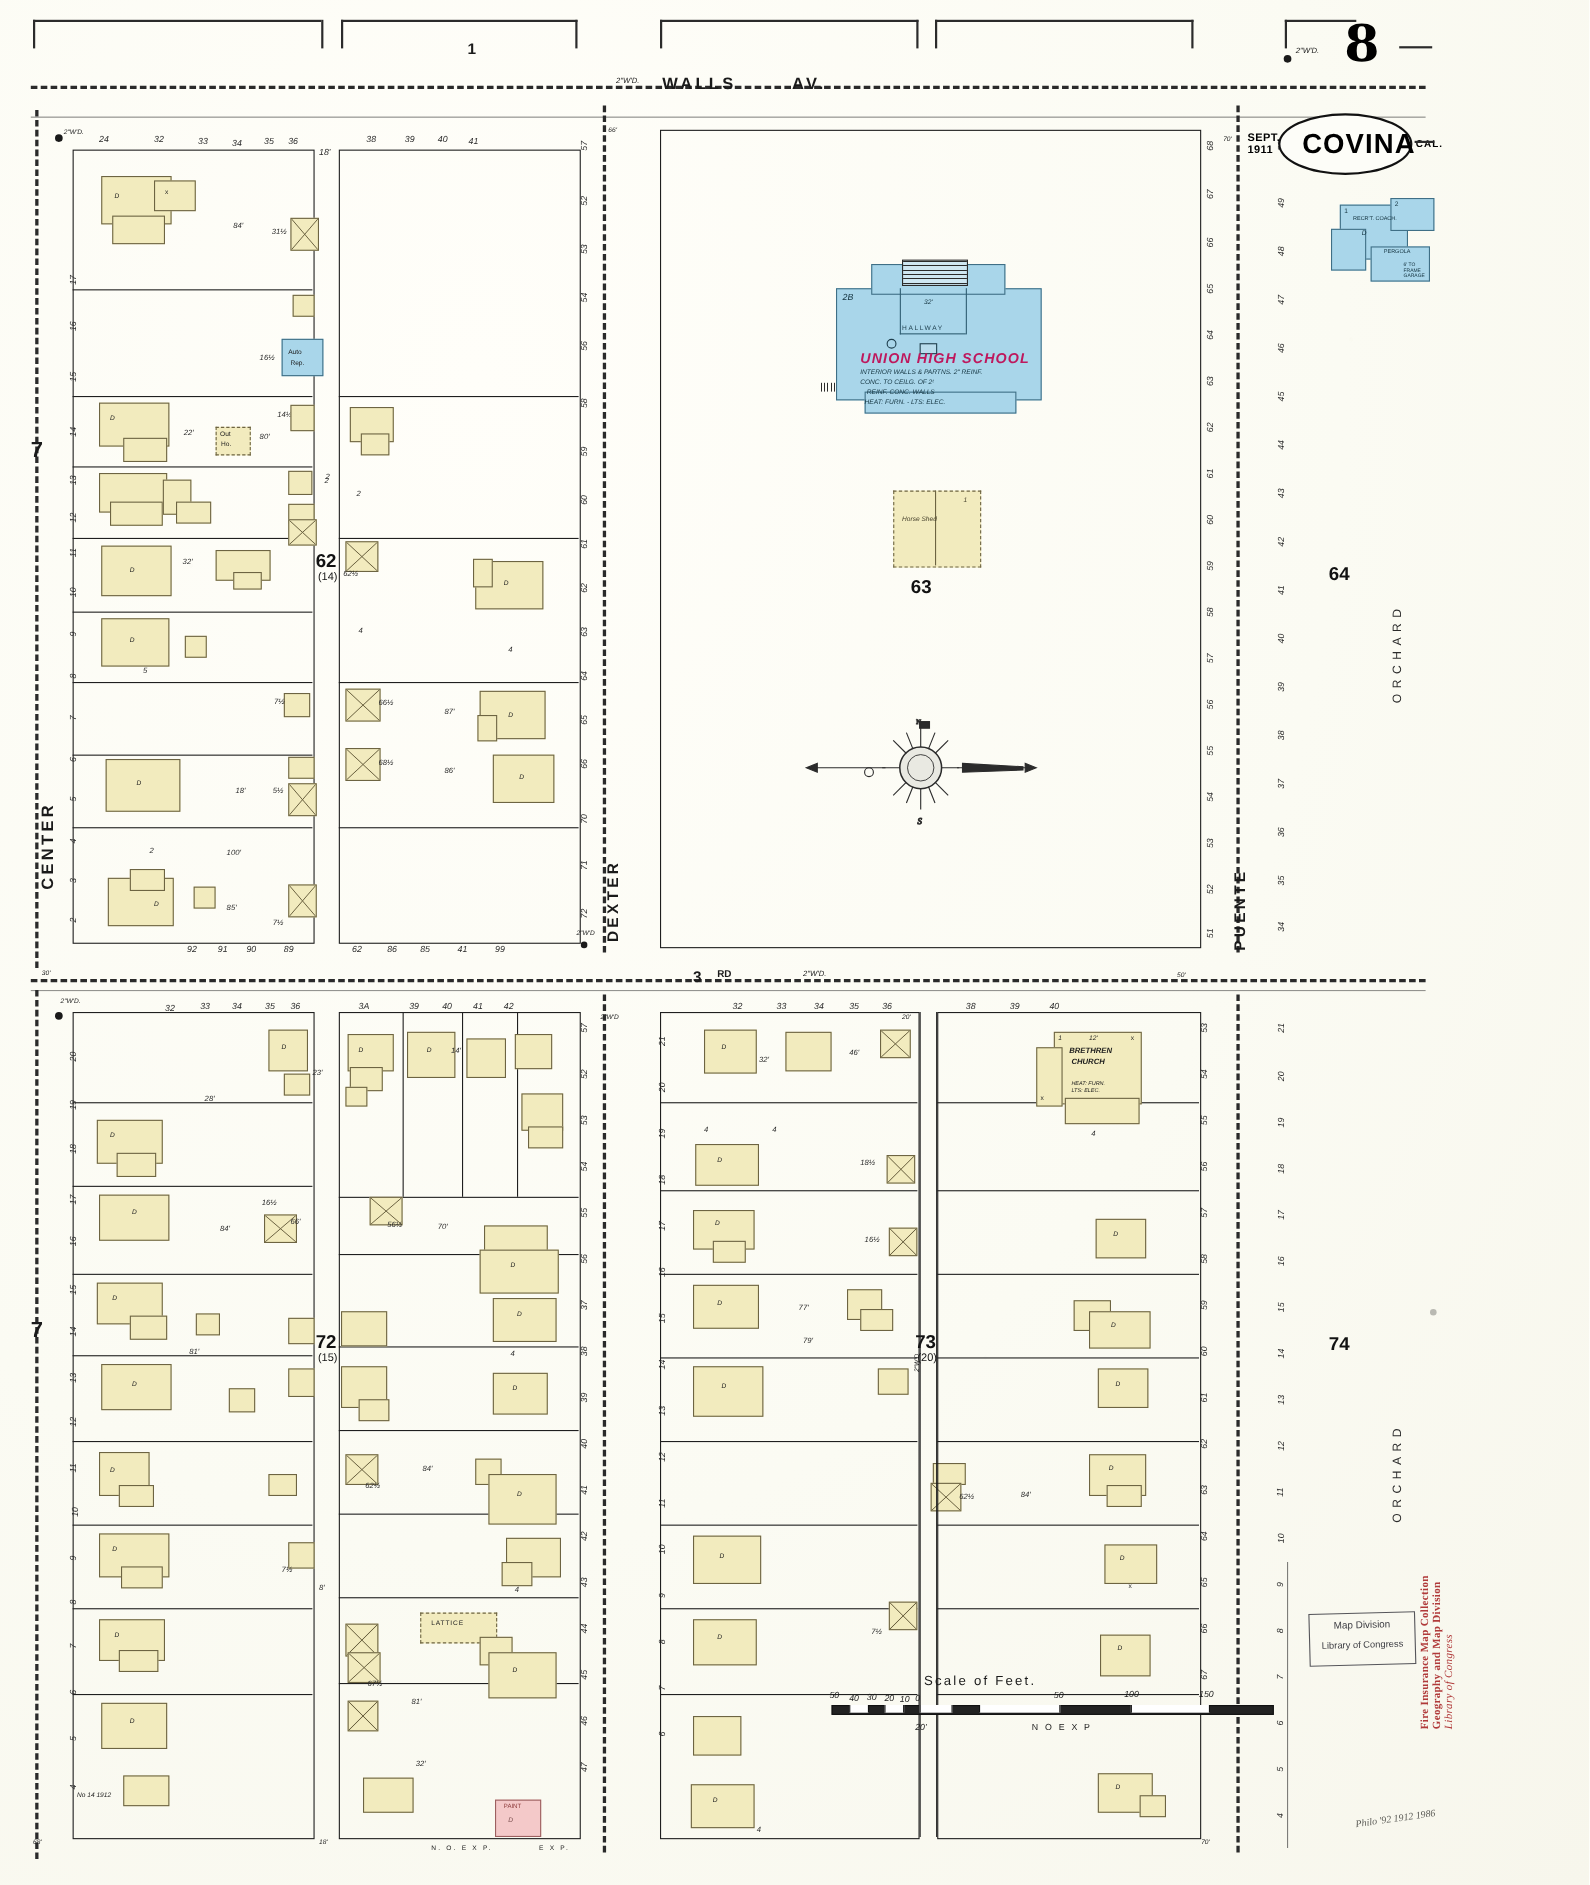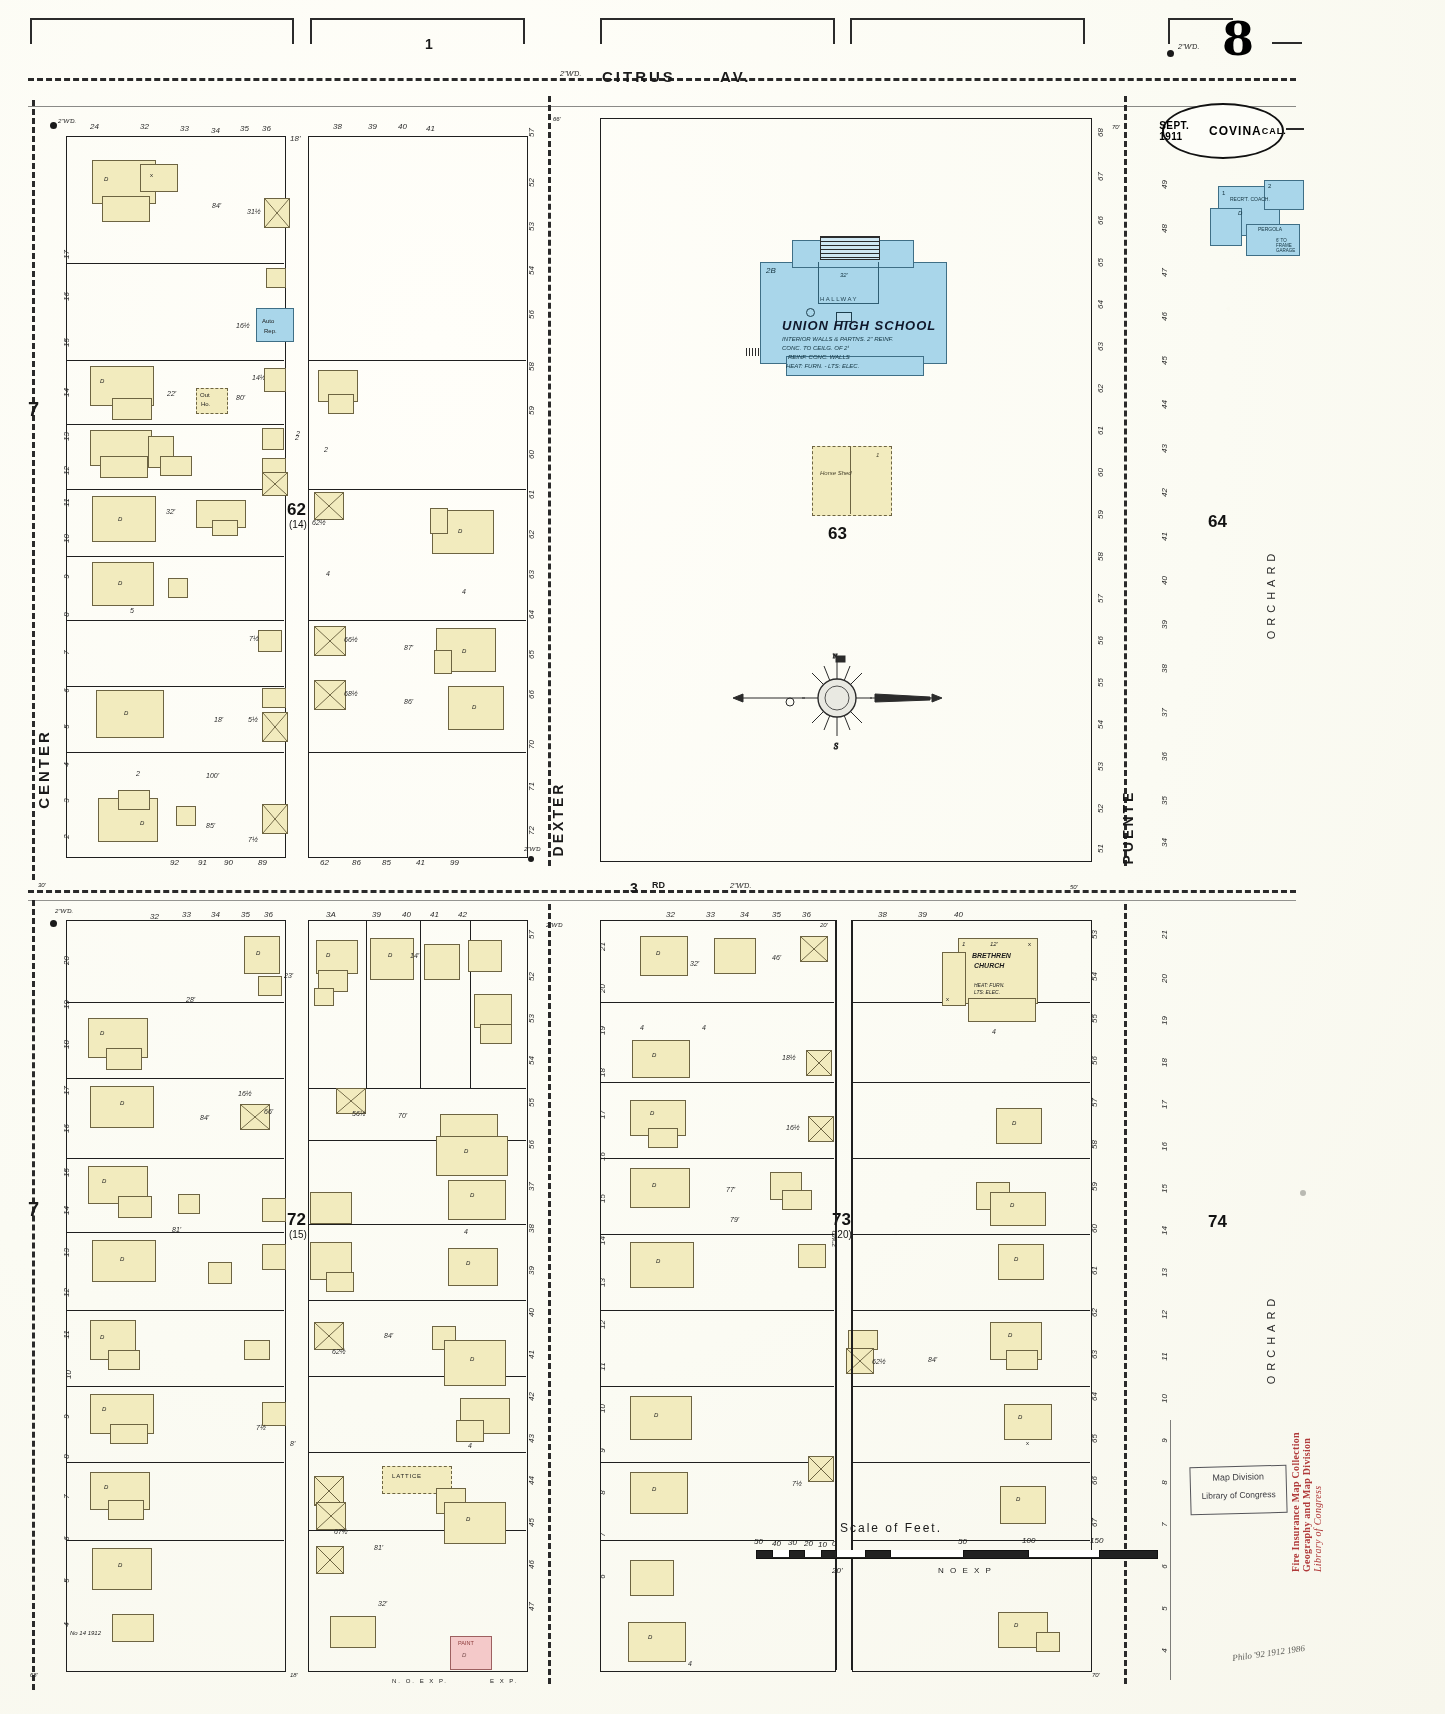--- a/index.html
+++ b/index.html
@@ -48,21 +48,21 @@
   .blocknum{position:absolute;font-weight:bold;font-size:17px;color:#121212;}
   .blocksub{position:absolute;font-size:10px;color:#121212;}
   
   .stname{position:absolute;font-size:15px;letter-spacing:3px;font-weight:bold;color:#1a1a1a;}
   
   .sheetnum{position:absolute;font-size:46px;font-weight:bold;color:#000;font-family:"DejaVu Serif",serif;}
   
   .cartouche{position:absolute;width:118px;height:52px;border:2.6px solid #111;border-radius:50%;
      display:flex;flex-direction:row;align-items:center;justify-content:center;background:#fdfdf8;}
   .cart-date{font-size:10px;font-weight:bold;letter-spacing:.4px;}
-  .cart-city{font-size:12px;font-weight:bold;letter-spacing:1px;line-height:1;margin-left:20px;}
+  .cart-city{font-size:25px;font-weight:bold;letter-spacing:1px;line-height:1;margin-left:20px;}
   .cart-state{font-size:9px;font-weight:bold;letter-spacing:1px;}
   
   .scale-title{position:absolute;font-size:12px;letter-spacing:2px;color:#1a1a1a;}
   .scalebar{position:absolute;height:7px;background:#222;border:1px solid #111;}
   .scaleseg{position:absolute;height:7px;background:#fff;border-left:1px solid #111;border-right:1px solid #111;}
   
   .stamp-box{position:absolute;border:1.4px solid #55555a;color:#3c3c42;
      font-size:9px;text-align:center;transform:rotate(-1.5deg);background:transparent;}
   .stamp-red{position:absolute;color:#b03a3a;font-weight:bold;font-size:10px;
      font-family:"Liberation Serif",serif;letter-spacing:.3px;}
@@ -93,21 +93,21 @@
   <div class="solid" style="left:1168px;top:18px;width:2px;height:26px;"></div>
   <div class="solid" style="left:1168px;top:18px;width:65px;height:2px;"></div>
   <div class="solid" style="left:1272px;top:42px;width:30px;height:2px;"></div>
 
   <div class="lbl" style="left:425px;top:36px;font-size:14px;font-weight:bold;">1</div>
   <div class="sheetnum" style="left:1222px;top:12px;">8</div>
   <div class="lbl tiny7 italic" style="left:1178px;top:43px;">2"W'D.</div>
   <div class="abs" style="left:1167px;top:50px;width:7px;height:7px;border-radius:50%;background:#1a1a1a;"></div>
 
   <div class="street-dash" style="left:28px;top:78px;width:1268px;"></div>
-  <div class="stname" style="left:602px;top:68px;">CITRUS</div>
+  <div class="stname" style="left:602px;top:68px;">WALLS</div>
   <div class="stname" style="left:720px;top:68px;">AV.</div>
   <div class="lbl tiny7 italic" style="left:560px;top:70px;">2"W'D.</div>
 
   <div class="solid" style="left:28px;top:106px;width:1268px;height:1px;opacity:.55;"></div>
 
   <div class="street-dash-v" style="left:32px;top:100px;height:780px;"></div>
   <div class="street-dash-v" style="left:32px;top:900px;height:790px;"></div>
   <div class="abs rot90c" style="left:-26px;top:760px;width:140px;text-align:center;">
     <span class="stname" style="position:static;">CENTER</span>
   </div>
@@ -307,21 +307,21 @@
       repeating-linear-gradient(to bottom,#2b2b2b 0 1px,#cfe7f2 1px 4px);border:1.4px solid #2b2b2b;"></div>
 
   <div class="abs" style="left:818px;top:262px;width:1px;height:42px;background:#2f5e73;"></div>
   <div class="abs" style="left:878px;top:262px;width:1px;height:42px;background:#2f5e73;"></div>
   <div class="abs" style="left:818px;top:303px;width:60px;height:1px;background:#2f5e73;"></div>
   <div class="lbl tiny" style="left:820px;top:296px;letter-spacing:1.5px;color:#1d3e4d;">HALLWAY</div>
   <div class="lbl tiny italic" style="left:766px;top:266px;color:#14333f;font-size:8px;">2B</div>
   <div class="lbl tiny italic" style="left:840px;top:272px;color:#14333f;">32'</div>
   <div class="abs" style="left:806px;top:308px;width:7px;height:7px;border-radius:50%;border:1.4px solid #1d3e4d;"></div>
   <div class="abs" style="left:836px;top:312px;width:14px;height:8px;border:1px solid #1d3e4d;background:#b9dcec;"></div>
-  <div class="lbl" style="left:782px;top:318px;font-size:13px;font-weight:bold;font-style:italic;letter-spacing:1px;color:#0f172a;">UNION HIGH SCHOOL</div>
+  <div class="lbl" style="left:782px;top:318px;font-size:13px;font-weight:bold;font-style:italic;letter-spacing:1px;color:#be185d;">UNION HIGH SCHOOL</div>
   <div class="lbl tiny" style="left:782px;top:336px;font-style:italic;color:#12333f;">INTERIOR WALLS &amp; PARTNS. 2" REINF.</div>
   <div class="lbl tiny" style="left:782px;top:345px;font-style:italic;color:#12333f;">CONC. TO CEILG. OF 2ᵗ</div>
   <div class="lbl tiny" style="left:788px;top:354px;font-style:italic;color:#12333f;">REINF. CONC. WALLS</div>
   <div class="lbl tiny" style="left:786px;top:363px;font-style:italic;color:#12333f;">HEAT: FURN. - LTS: ELEC.</div>
   <div class="abs" style="left:746px;top:348px;width:14px;height:8px;background:
       repeating-linear-gradient(to right,#2b2b2b 0 1px,transparent 1px 3px);"></div>
 
   <div class="bldg dash" style="left:812px;top:446px;width:78px;height:68px;"></div>
   <div class="abs" style="left:850px;top:446px;width:1px;height:68px;background:#6d6442;"></div>
   <div class="lbl tiny italic" style="left:820px;top:470px;color:#4a4530;">Horse Shed</div>

